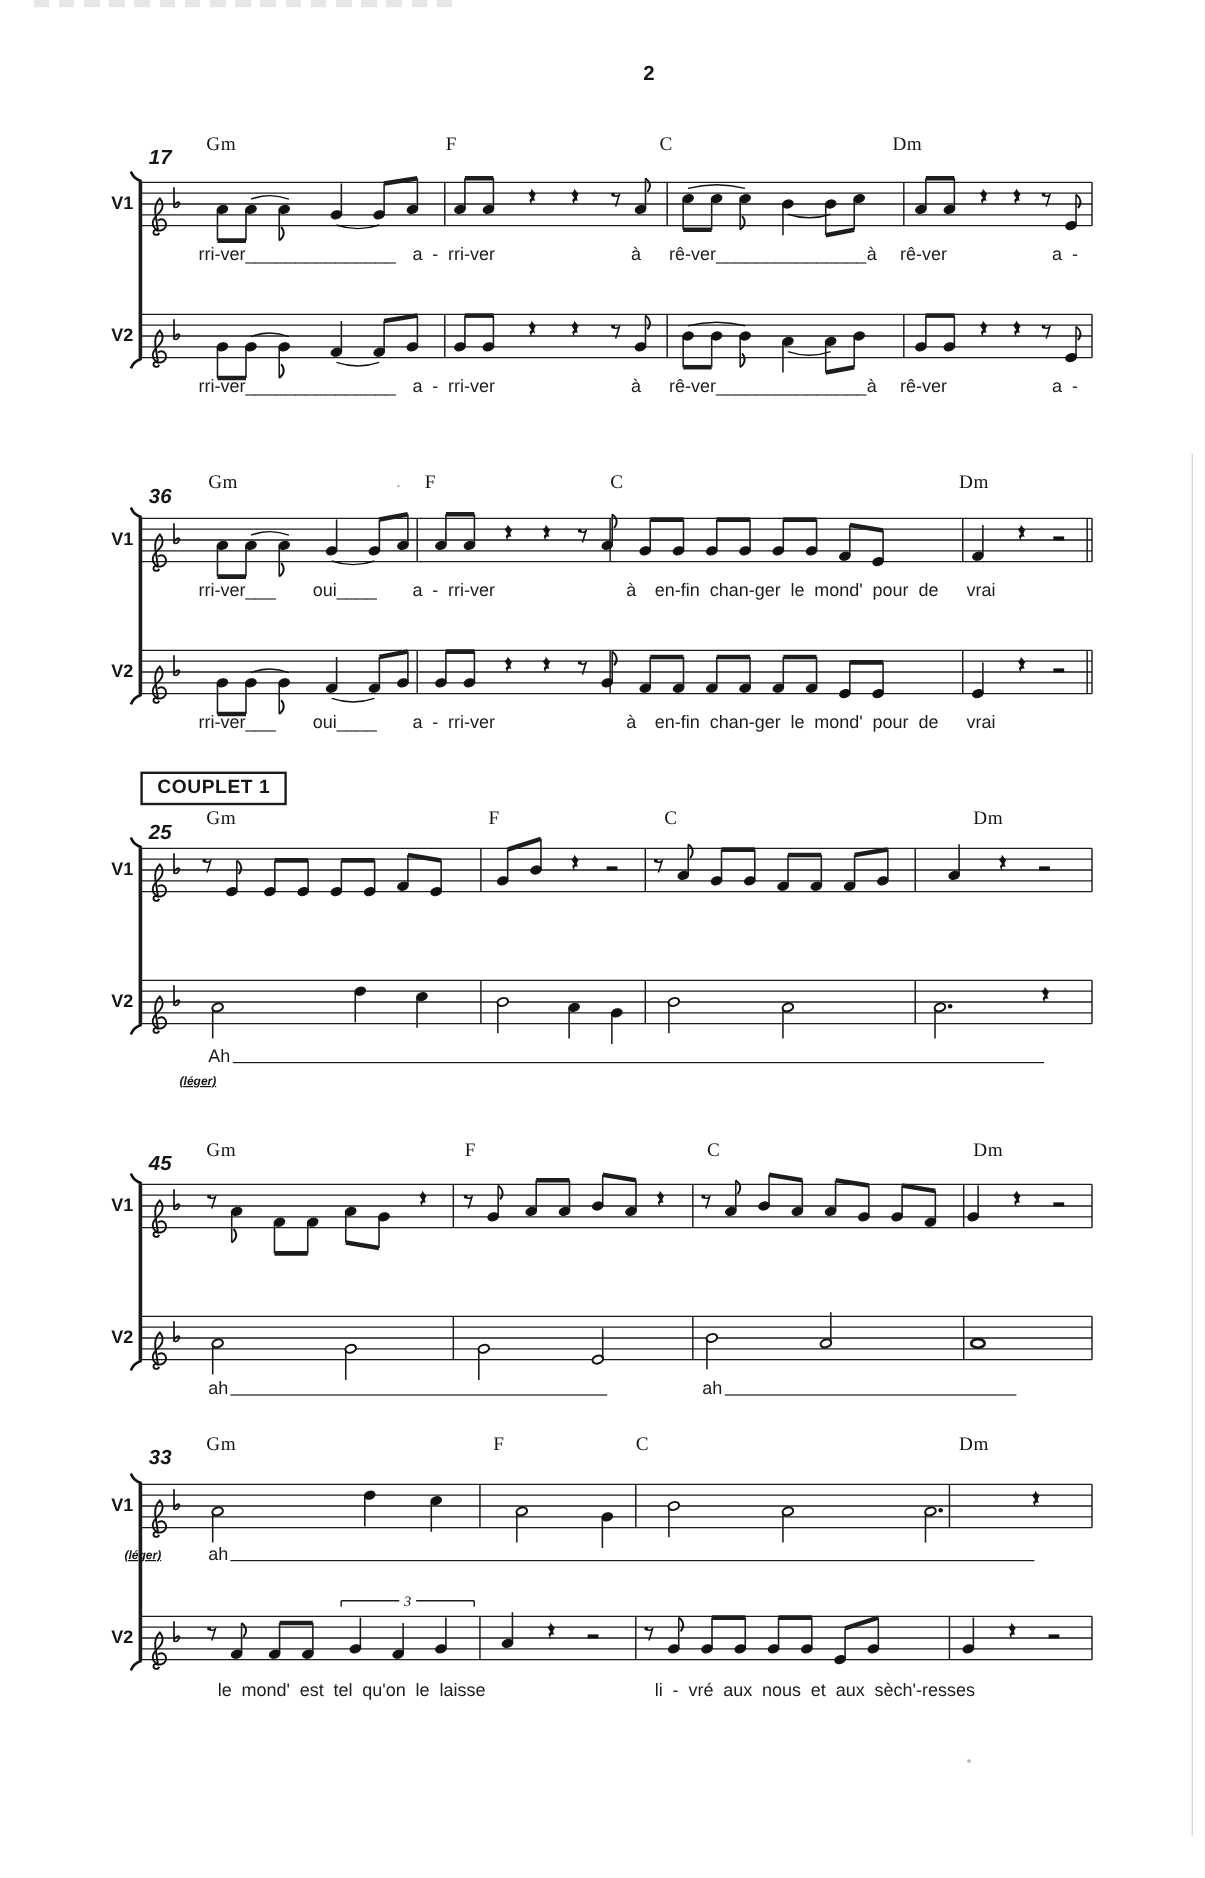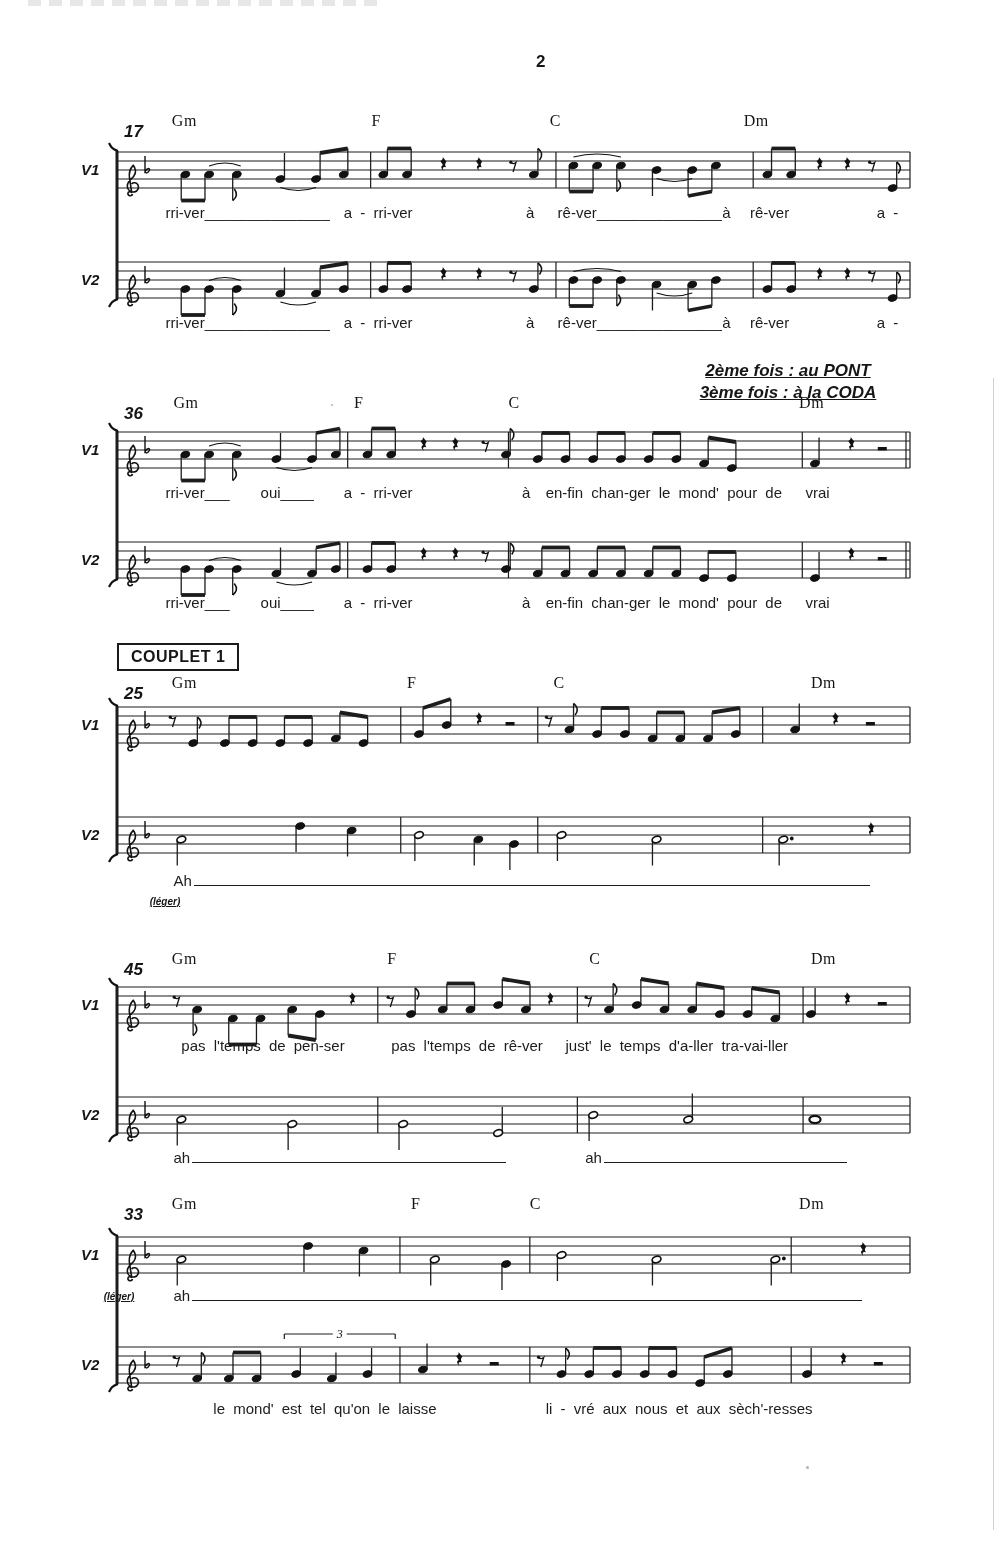--- a/index.html
+++ b/index.html
@@ -7,21 +7,21 @@
         font-family:"Liberation Sans",sans-serif;color:#161616;overflow:hidden;}
   .page-number{position:absolute;top:52px;left:536px;font-size:17px;font-weight:bold;}
   .repeat-note{position:absolute;top:360px;left:652px;width:272px;text-align:center;
                font-size:17px;font-weight:bold;font-style:italic;line-height:22px;}
   .repeat-note div{text-decoration:underline;}
   .couplet-box{position:absolute;left:117px;top:643px;border:2px solid #1a1a1a;
                padding:3px 12px;font-size:16px;font-weight:bold;letter-spacing:.5px;background:#fff;}
   .system{position:absolute;left:118px;width:792px;}
   .measure-number{position:absolute;left:6px;top:12px;font-size:17px;font-weight:bold;font-style:italic;}
   .chord{position:absolute;top:2px;font-family:"Liberation Serif",serif;font-size:16px;letter-spacing:.5px;color:#141414;}
-  .vlabel{position:absolute;left:-37px;width:30px;font-size:15px;font-weight:bold;font-style:italic;}
+  .vlabel{position:absolute;left:-37px;width:30px;text-align:right;font-size:15px;font-weight:bold;}
   .lyrics{position:absolute;left:0;width:100%;height:20px;}
   .lyrics .lyr{position:absolute;font-size:15px;color:#1c1c1c;white-space:pre;word-spacing:4px;}
   .lyrics .lyr-rule{position:absolute;display:flex;align-items:flex-end;font-size:15px;color:#1c1c1c;}
   .lyrics .lyr-rule .rule{flex:1;border-bottom:1.5px solid #1a1a1a;margin:0 0 3px 2px;height:1px;}
   .leger{position:absolute;font-size:10px;font-weight:bold;font-style:italic;text-decoration:underline;white-space:pre;}
   .sys-svg{position:absolute;left:-40px;top:0;}
   .artifact-top{position:absolute;left:28px;top:0;width:352px;height:6px;opacity:.45;
     background:repeating-linear-gradient(90deg,#c9c9cf 0 13px,transparent 13px 21px);}
   .artifact-right{position:absolute;left:993px;top:378px;width:1px;height:1152px;background:#c6c6cb;opacity:.8;}
   .speck{position:absolute;border-radius:50%;background:#90909a;opacity:.7;}
@@ -30,24 +30,20 @@
 <body>
 
 <div class="page">
   <div class="artifact-top"></div>
   <div class="artifact-right"></div>
   <div class="speck" style="left:806px;top:1466px;width:3px;height:3px;"></div>
   <div class="speck" style="left:331px;top:404px;width:2px;height:2px;"></div>
 
   <div class="page-number">2</div>
 
-  <div class="repeat-note">
-    <div>2ème fois : au PONT</div>
-    <div>3ème fois : à la CODA</div>
-  </div>
 
   <div class="couplet-box">COUPLET 1</div>
 
   <div id="systems-root">
       <div class="system" style="top: 110px; height: 245px;">
         <div class="measure-number">17</div>
         <div class="chord" style="left: 6.8%;">Gm</div>
         <div class="chord" style="left: 32%;">F</div>
         <div class="chord" style="left: 54.5%;">C</div>
         <div class="chord" style="left: 79%;">Dm</div>
@@ -585,25 +581,20 @@
           <ellipse cx="325.12" cy="176" rx="4.5" ry="3.2" transform="rotate(-18 325.12 176)" fill="#fff" stroke="#111" stroke-width="1.7"></ellipse>
           <line x1="424.26" y1="184" x2="424.26" y2="159" stroke="#1c1c1c" stroke-width="1.3"></line>
           <ellipse cx="420.15999999999997" cy="185" rx="4.5" ry="3.2" transform="rotate(-18 420.15999999999997 185)" fill="#fff" stroke="#111" stroke-width="1.7"></ellipse>
           <line x1="511.1" y1="168" x2="511.1" y2="193" stroke="#1c1c1c" stroke-width="1.3"></line>
           <ellipse cx="515.2" cy="167" rx="4.5" ry="3.2" transform="rotate(-18 515.2 167)" fill="#fff" stroke="#111" stroke-width="1.7"></ellipse>
           <line x1="614.34" y1="170.5" x2="614.34" y2="145.5" stroke="#1c1c1c" stroke-width="1.3"></line>
           <ellipse cx="610.24" cy="171.5" rx="4.5" ry="3.2" transform="rotate(-18 610.24 171.5)" fill="#fff" stroke="#111" stroke-width="1.7"></ellipse>
           <ellipse cx="736.96" cy="171.5" rx="5.6" ry="3.6" fill="#fff" stroke="#111" stroke-width="2.2"></ellipse>
         </svg>
         <div class="vlabel" style="top: 48px;">V1</div>
-        <div class="lyrics" style="top: 89px;">
-          <div class="lyr" style="left: 8%;">pas l'temps de pen-ser</div>
-          <div class="lyr" style="left: 34.5%;">pas l'temps de rê-ver</div>
-          <div class="lyr" style="left: 56.5%;">just' le temps d'a-ller tra-vai-ller</div>
-        </div>
         <div class="vlabel" style="top: 158px;">V2</div>
         <div class="lyrics" style="top: 201px;">
           <div class="lyr-rule" style="left: 7%; width: 42%;">
             <span>ah</span>
             <div class="rule"></div>
           </div>
           <div class="lyr-rule" style="left: 59%; width: 33%;">
             <span>ah</span>
             <div class="rule"></div>
           </div>
@@ -712,18 +703,18 @@
         <div class="vlabel" style="top: 53px;">V1</div>
         <div class="lyrics" style="top: 94px;">
           <div class="lyr-rule" style="left: 7%; width: 87%;">
             <span>ah</span>
             <div class="rule"></div>
           </div>
         </div>
         <div class="leger" style="left: -1.8%; top: 98px;">(léger)</div>
         <div class="vlabel" style="top: 163px;">V2</div>
         <div class="lyrics" style="top: 207px;">
-          <div class="lyr" style="left: 8%; margin-left: 32px;">le mond' est tel qu'on le laisse</div>
+          <div class="lyr" style="left: 8%;">le mond' est tel qu'on le laisse</div>
           <div class="lyr" style="left: 54%;">li - vré aux nous et aux sèch'-resses</div>
         </div>
       </div>
     </div>
 </div>
 
 </body></html>

